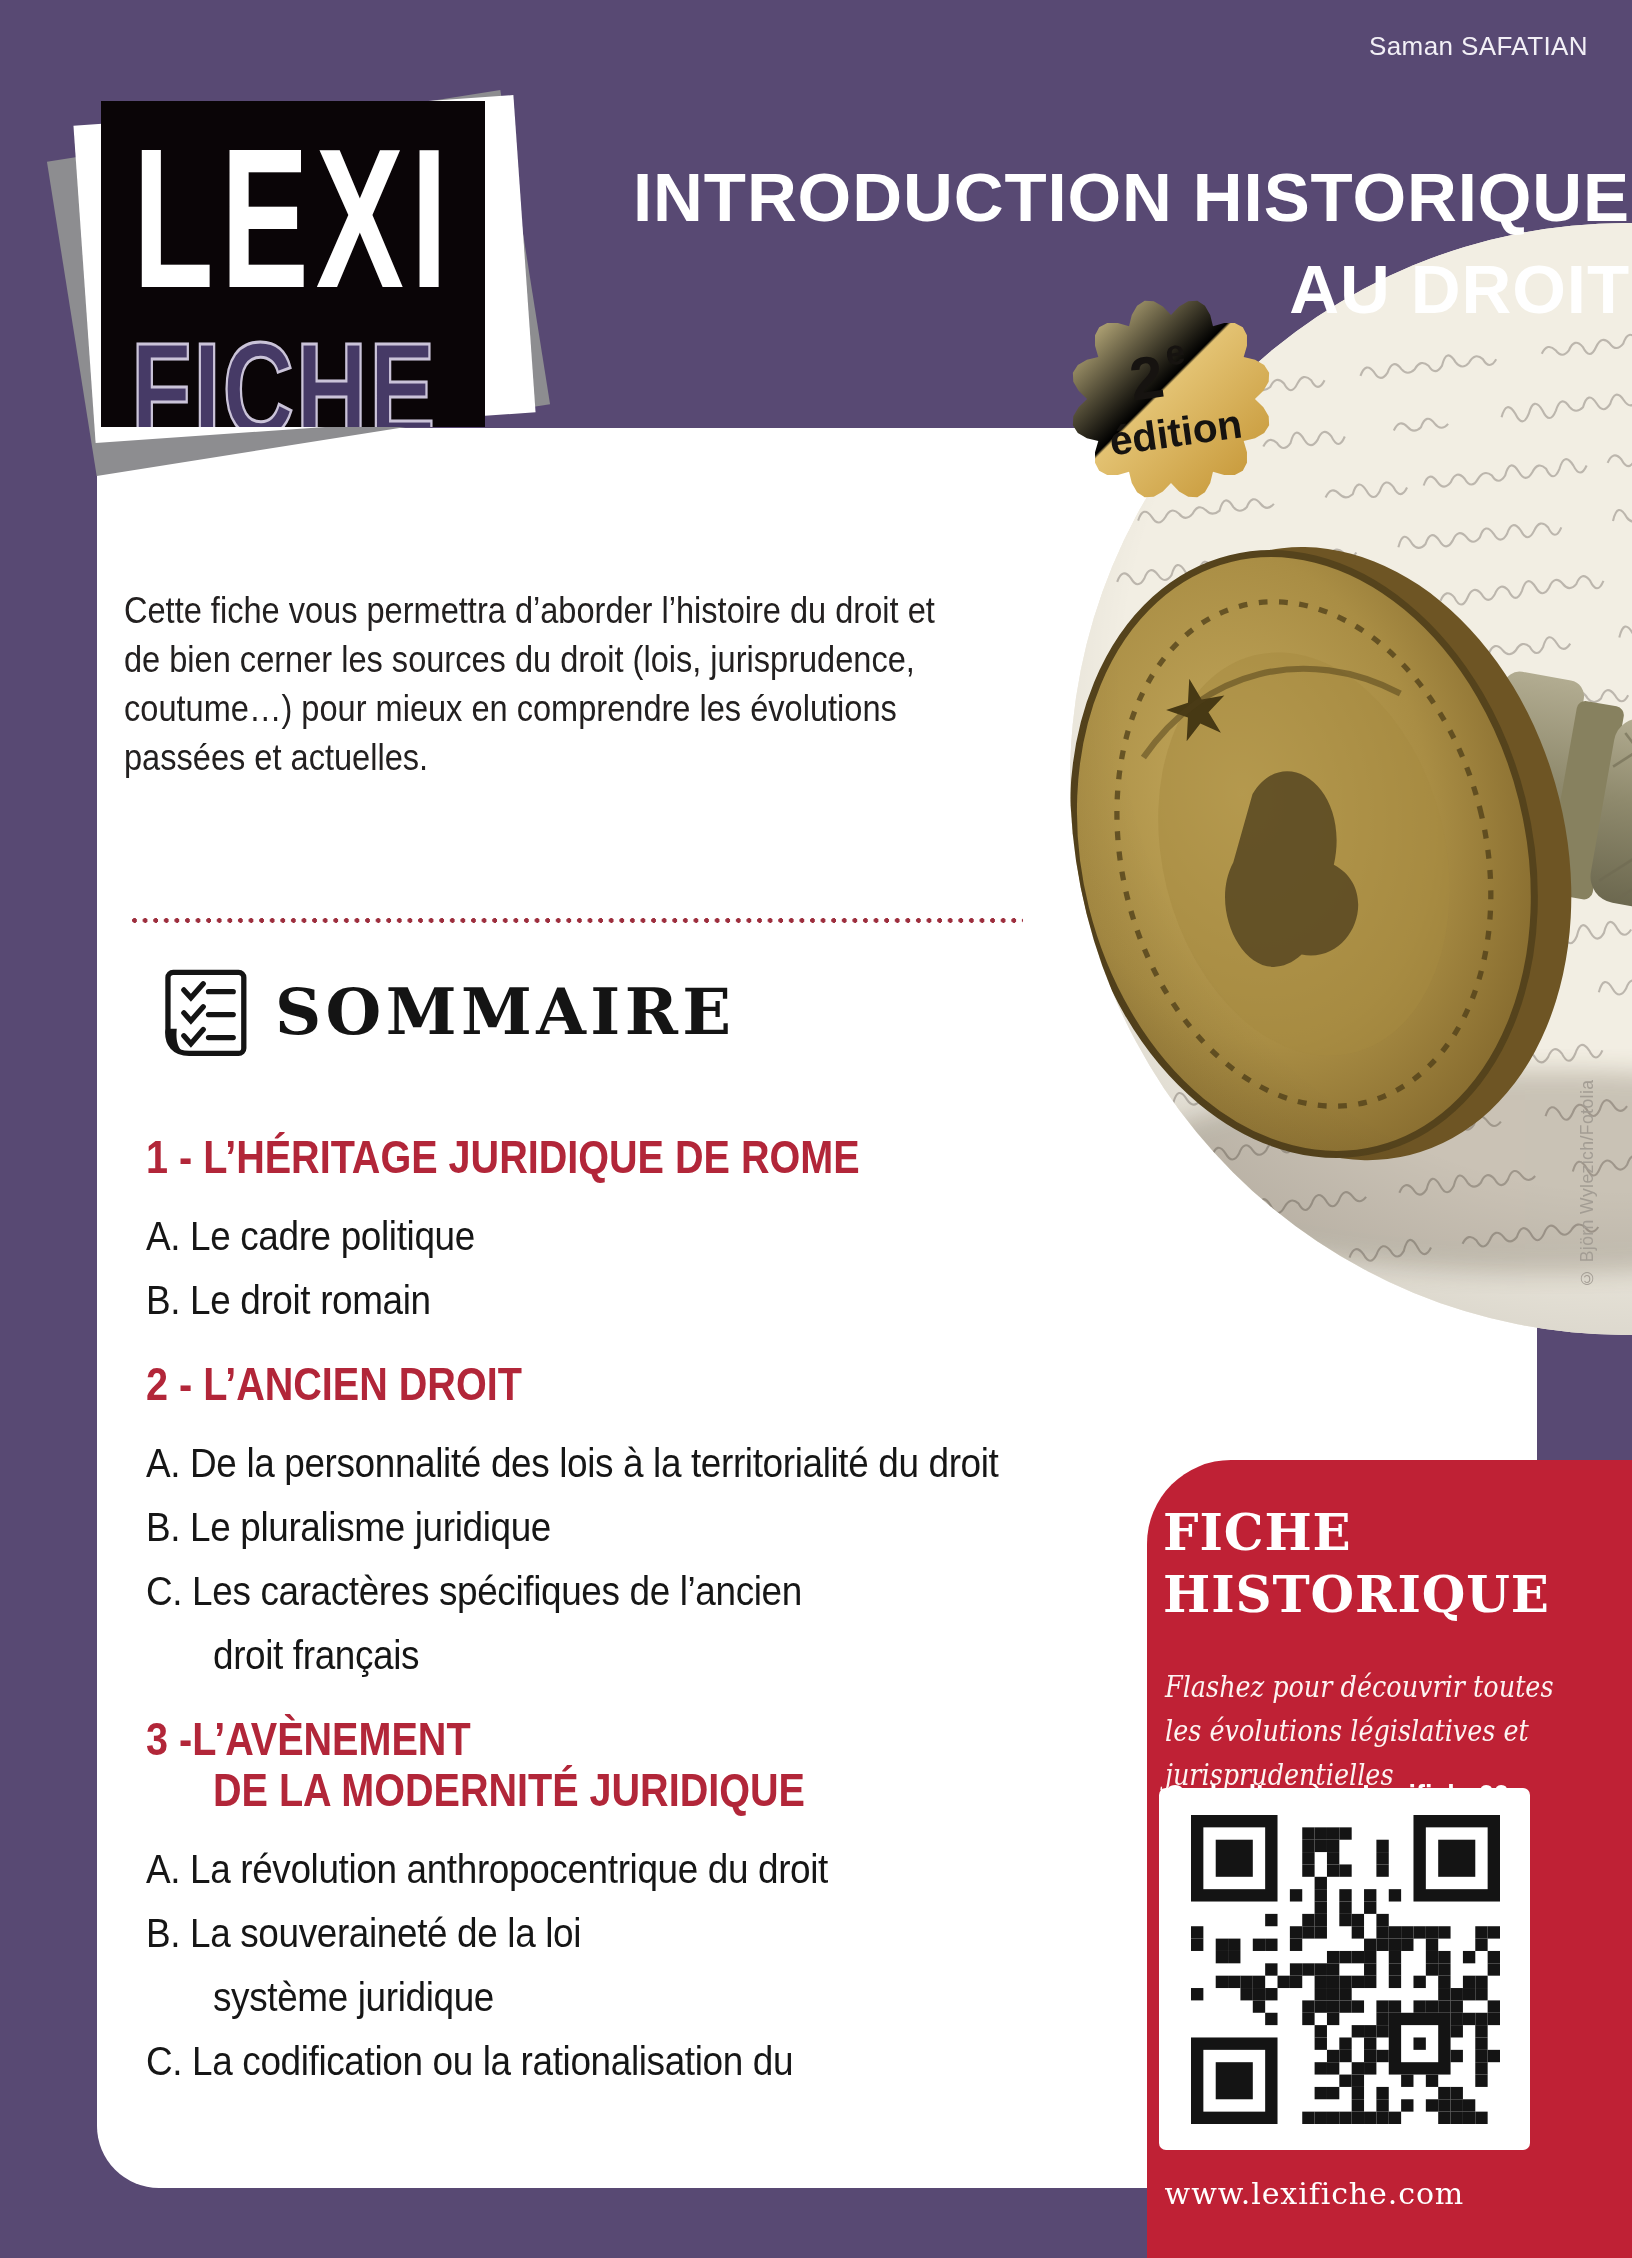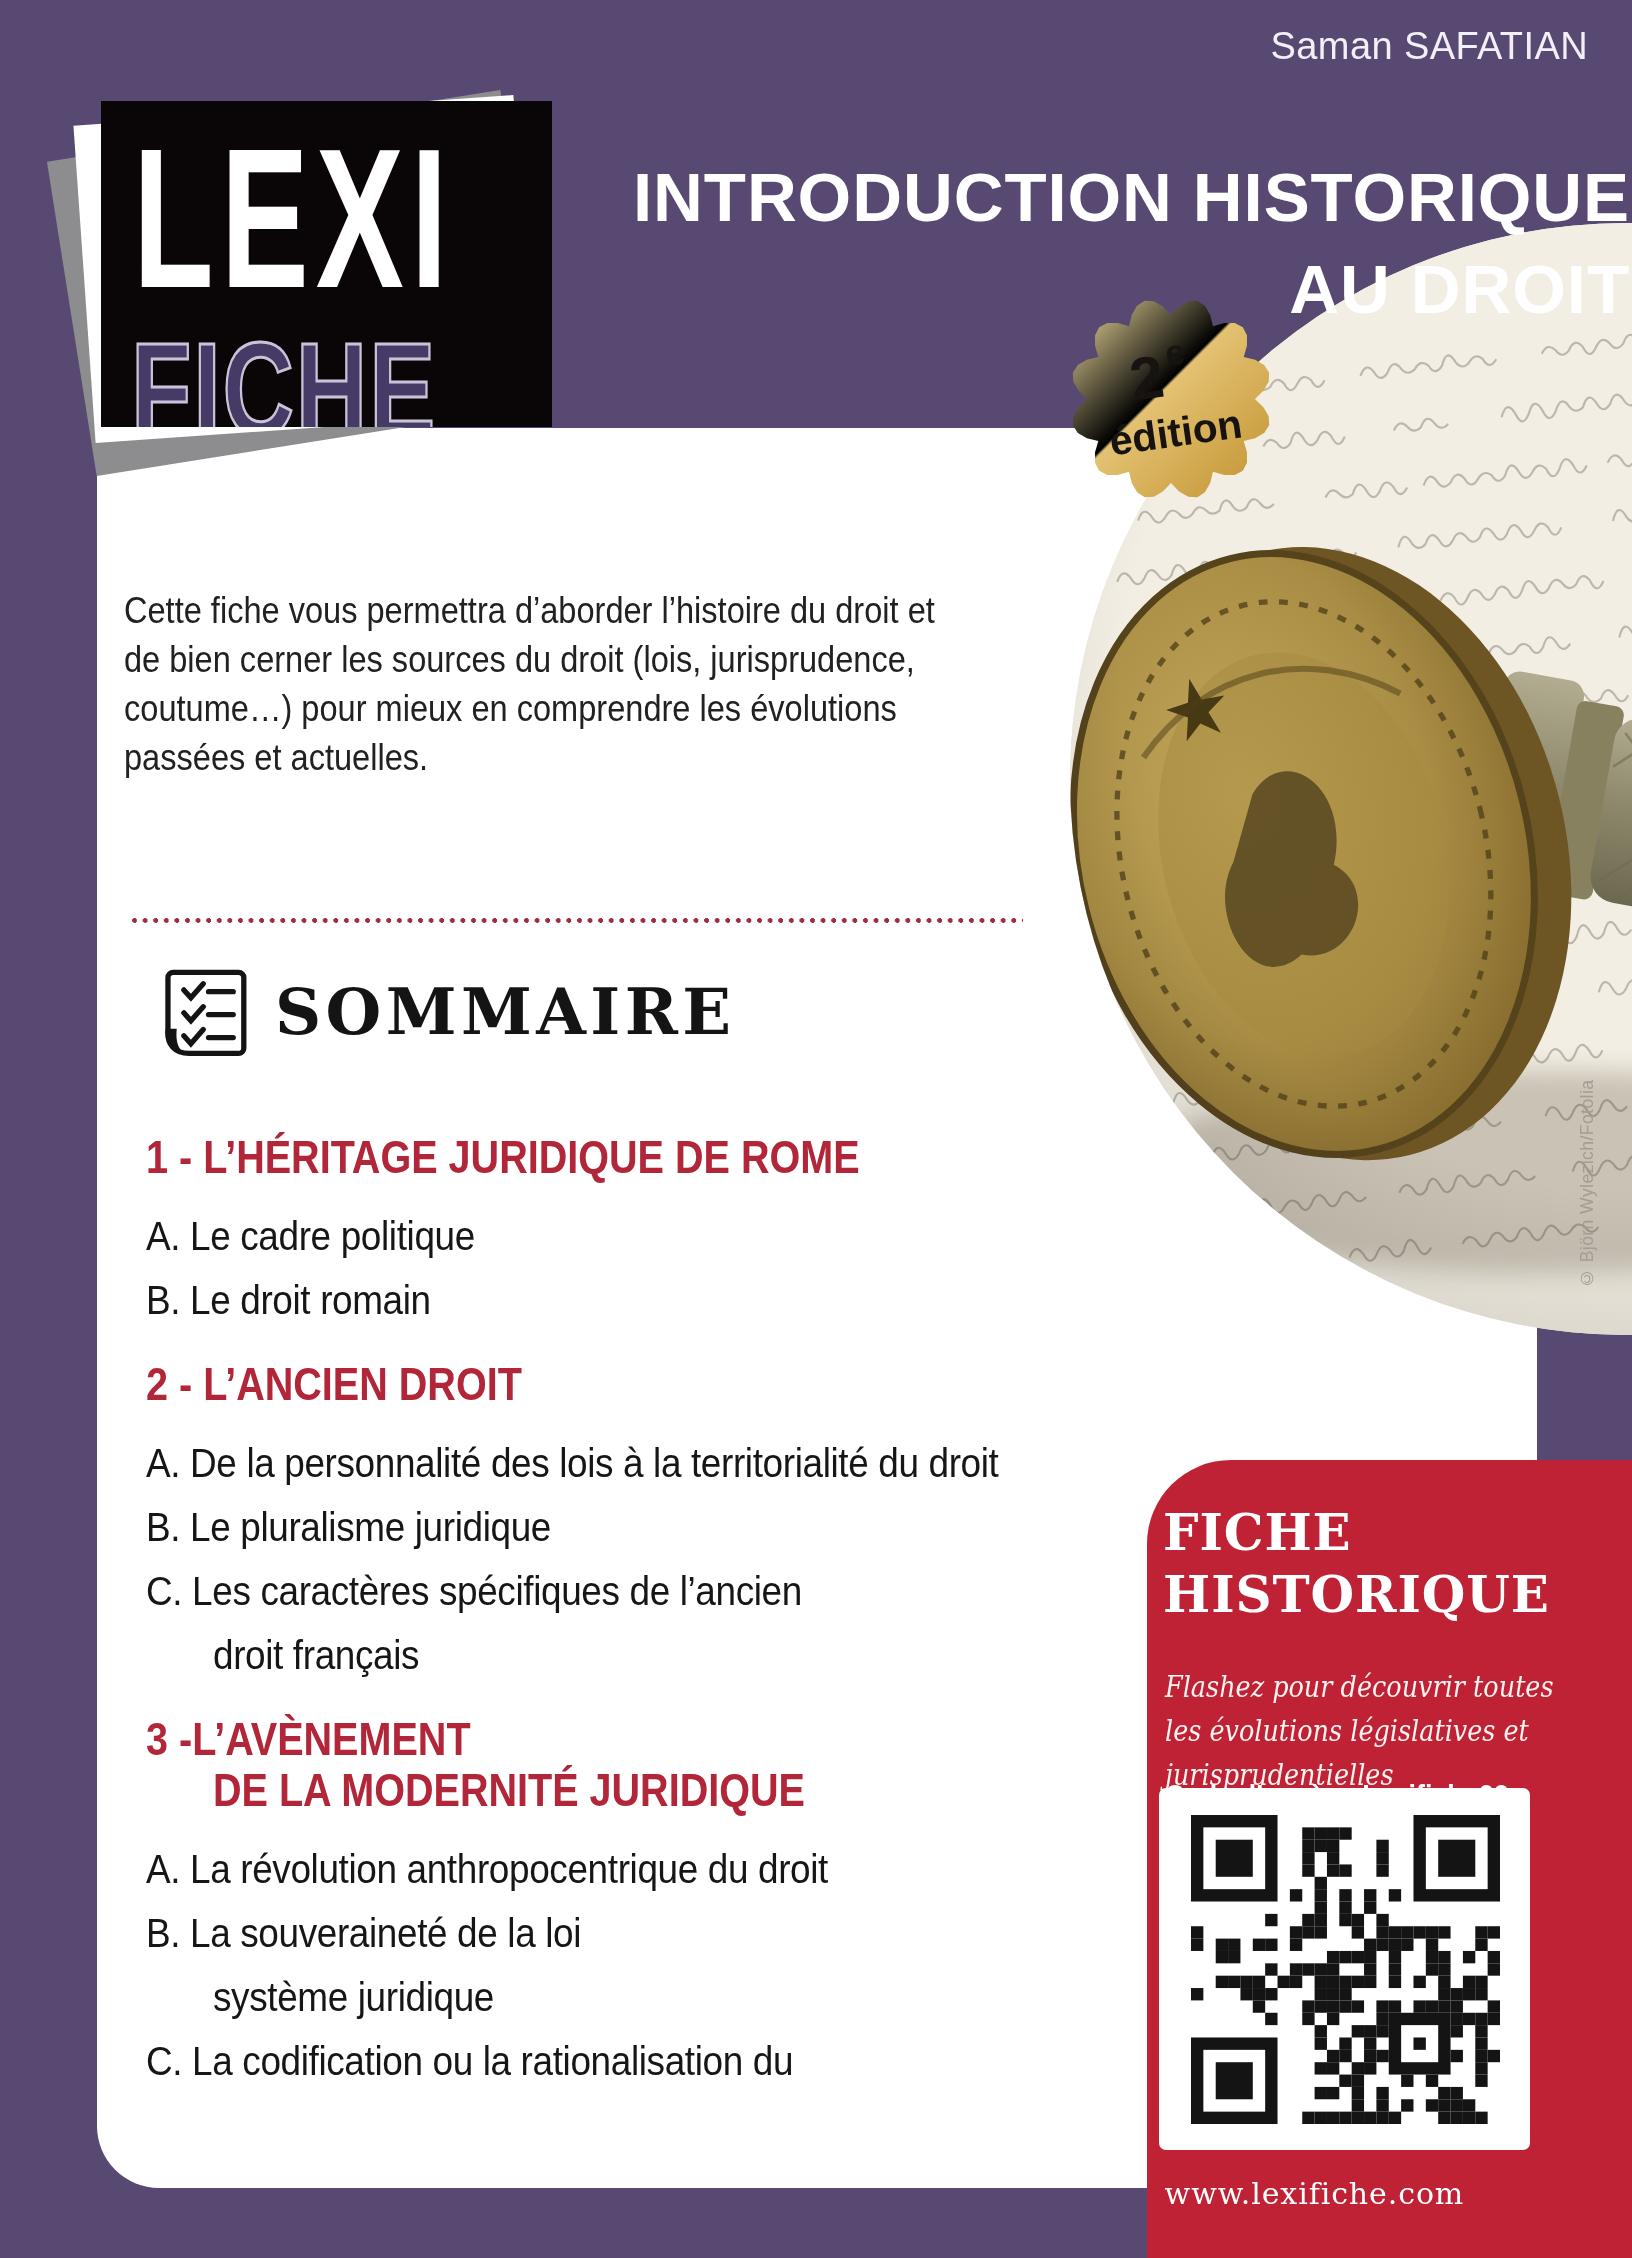--- a/index.html
+++ b/index.html
@@ -11,40 +11,40 @@
     font-family:"Liberation Sans", sans-serif;
   }
   
   .panel{
     position:absolute;left:97px;top:428px;width:1440px;height:1760px;
     background:#ffffff;
     border-radius:14px 14px 0 62px;
   }
   
   .author{
-    position:absolute;top:25px;right:45px;
-    font-size:38px;color:#f2eff6;letter-spacing:0.4px;
+    position:absolute;top:31px;right:45px;
+    font-size:26px;color:#f2eff6;letter-spacing:0.4px;
   }
   .title{
     position:absolute;left:633px;top:152px;width:997px;
     color:#ffffff;font-weight:bold;font-size:69px;line-height:92px;
     letter-spacing:0.9px;white-space:nowrap;text-align:right;
   }
   
   .sheet-gray{
     position:absolute;left:69px;top:124px;width:459px;height:318px;
     background:#8d8d90;transform:rotate(-9deg);
   }
   .sheet-white{
     position:absolute;left:84px;top:110px;width:441px;height:318px;
     background:#ffffff;transform:rotate(-4deg);
   }
   .logo-box{
-    position:absolute;left:101px;top:101px;width:435px;height:326px;
-    background:#0a0507;overflow:hidden;padding-left:16px;
+    position:absolute;left:101px;top:101px;width:384px;height:326px;
+    background:#0a0507;overflow:hidden;
   }
   .logo-lexi{
     position:absolute;left:32px;top:19.4px;
     font-weight:bold;font-size:132px;line-height:132px;letter-spacing:7px;
     color:#ffffff;transform:scale(1,1.5);transform-origin:top left;white-space:nowrap;
   }
   .logo-fiche{
     position:absolute;left:30px;top:222px;
     font-weight:bold;font-size:99px;line-height:99px;letter-spacing:1.8px;
     color:#463a66;-webkit-text-stroke:2.2px #cac3d8;

